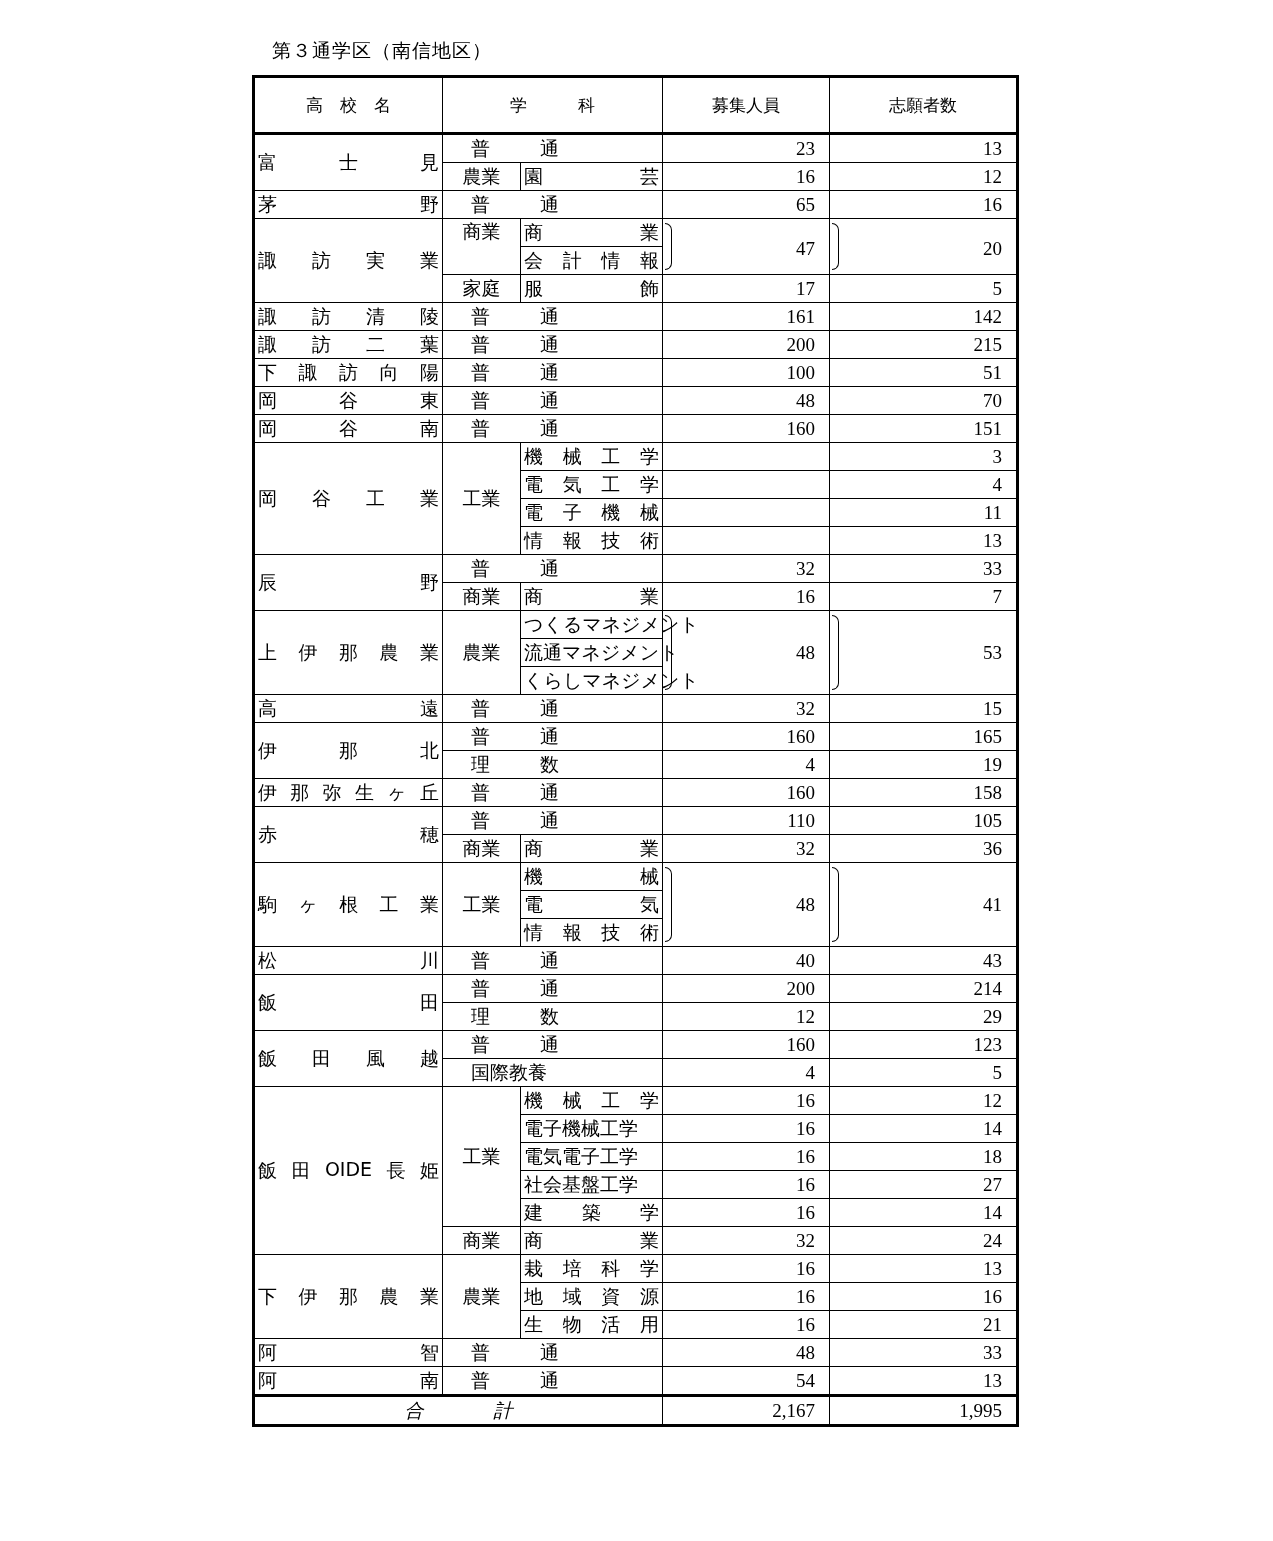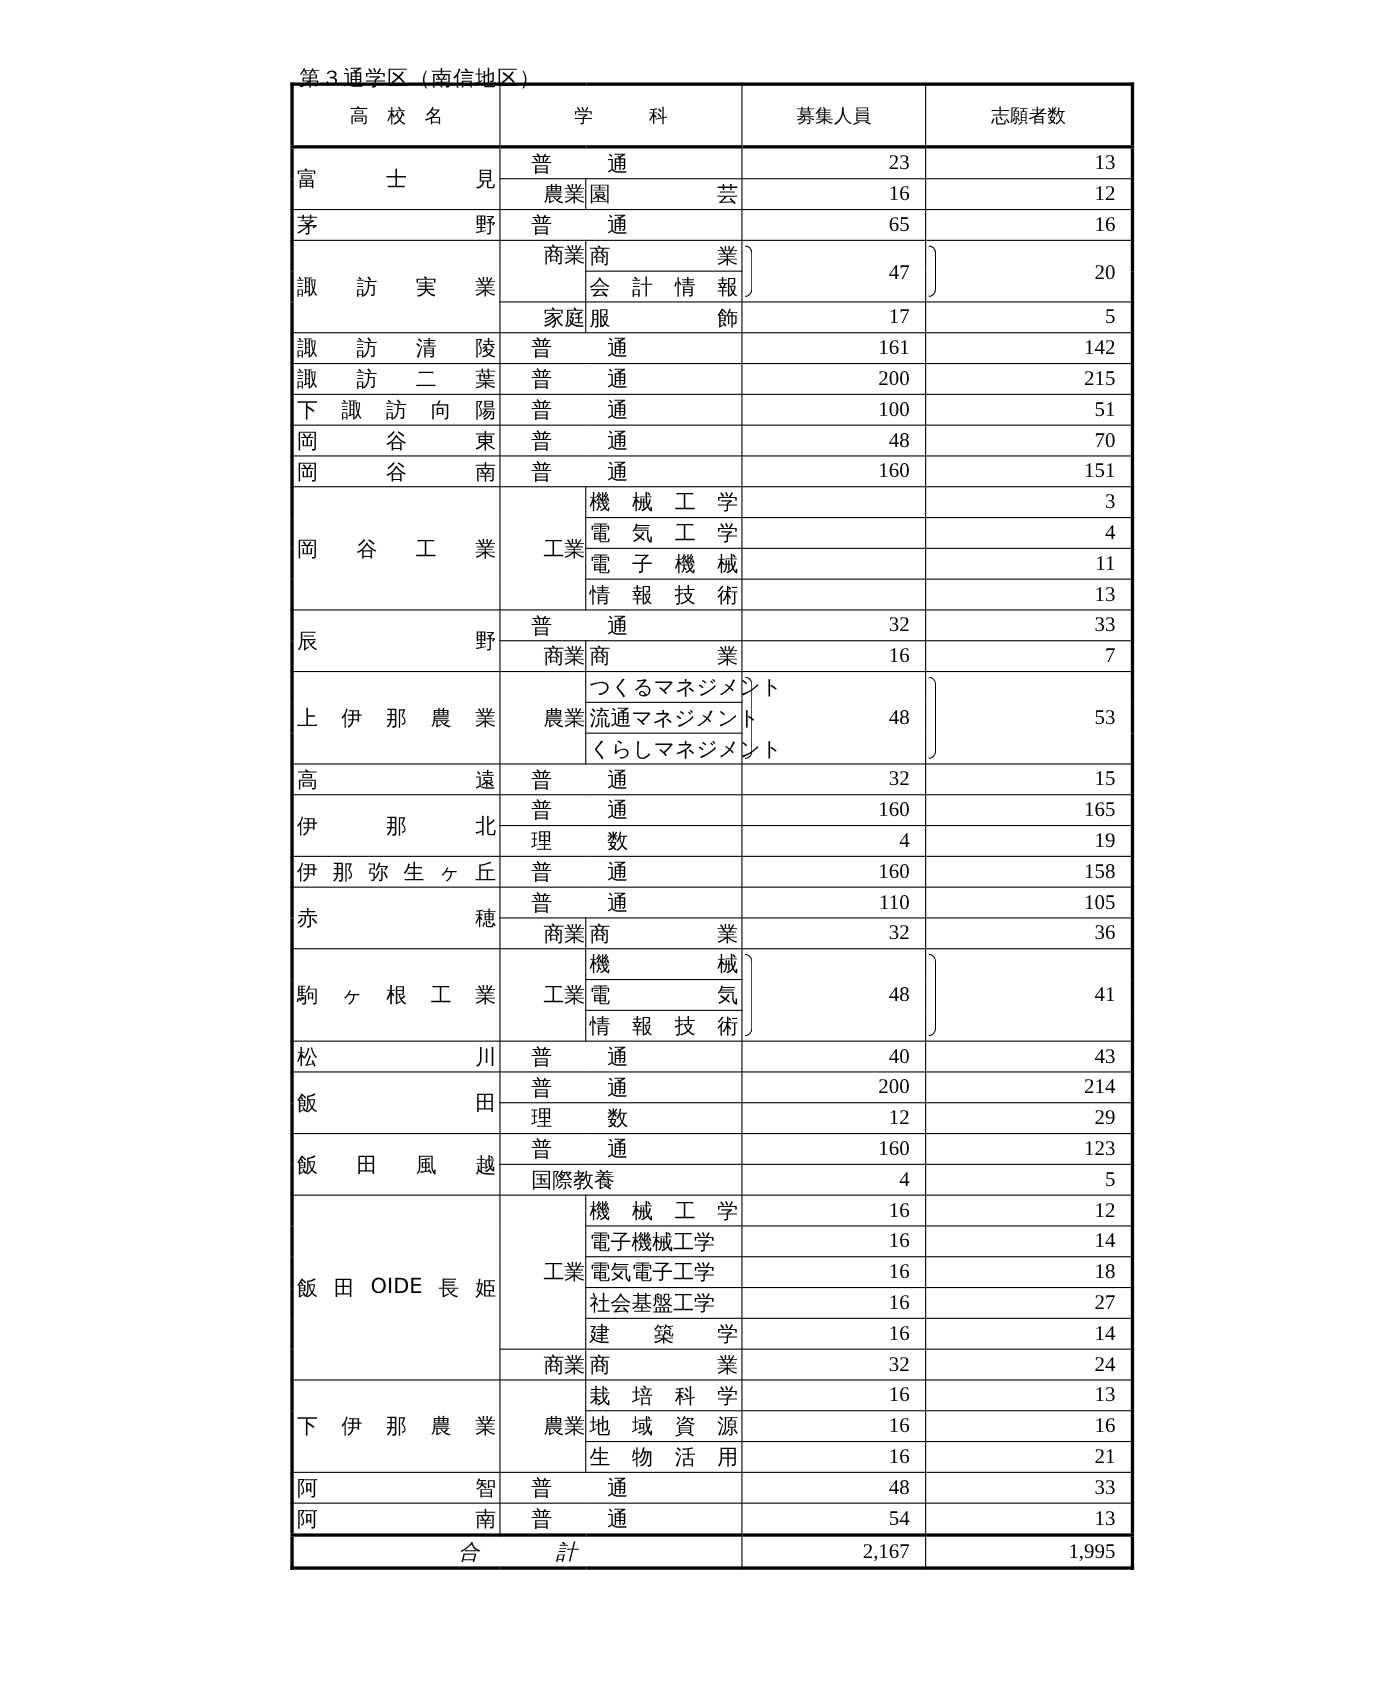--- a/index.html
+++ b/index.html
@@ -1,25 +1,25 @@
 <!DOCTYPE html>
 <html><head>
 <meta charset="utf-8">
 <style>
   html, body { margin: 0; padding: 0; background: #ffffff; }
   body { width: 1273px; height: 1541px; position: relative; font-family: "DejaVu Serif", "Liberation Serif", serif; color: #000; }
-  .title { position: absolute; left: 272px; top: 58px; font-size: 19px; font-family: "DejaVu Sans", sans-serif; letter-spacing: 1px; }
-  table.main { position: absolute; left: 264px; top: 75px; width: 764px; border-collapse: collapse; border: 3px solid #000; table-layout: fixed; }
+  .title { position: absolute; left: 272px; top: 38px; font-size: 19px; font-family: "DejaVu Sans", sans-serif; letter-spacing: 1px; }
+  table.main { position: absolute; left: 252px; top: 75px; width: 764px; border-collapse: collapse; border: 3px solid #000; table-layout: fixed; }
   table.main td, table.main th { border: 1.5px solid #000; padding: 0; height: 27px; font-size: 19px; font-weight: normal; vertical-align: middle; }
   table.main thead th { height: 54px; font-size: 17px; border-bottom: 3px solid #000; font-family: "DejaVu Sans", sans-serif; }
   col.c1 { width: 189px; } col.c2 { width: 78px; } col.c3 { width: 142px; } col.c4 { width: 167px; } col.c5 { width: 188px; }
   .school { font-family: "DejaVu Sans", sans-serif; font-weight: bold; font-size: 19px; padding: 0 3px !important; }
   .spread { display: flex; justify-content: space-between; }
   .num { text-align: right; padding-right: 14px !important; font-family: "Liberation Serif", serif; font-size: 21px; }
-  .cat { text-align: right; }
+  .cat { text-align: center; }
   .subj { padding: 0 3px !important; }
   .general { padding-left: 28px !important; }
   .general span { display: inline-block; }
   .small { font-size: 13px; letter-spacing: 0; white-space: nowrap; }
   .brace { position: relative; }
   .brace::before { content: ""; position: absolute; left: 2px; top: 4px; bottom: 4px; width: 6px; border: 1.5px solid #000; border-left: none; border-radius: 0 8px 8px 0; }
   .tall { vertical-align: top; padding-top: 4px !important; }
   tr.total td { border-top: 3px solid #000; }
   .bold-top td { border-top: 2.5px solid #000; }
 </style>

